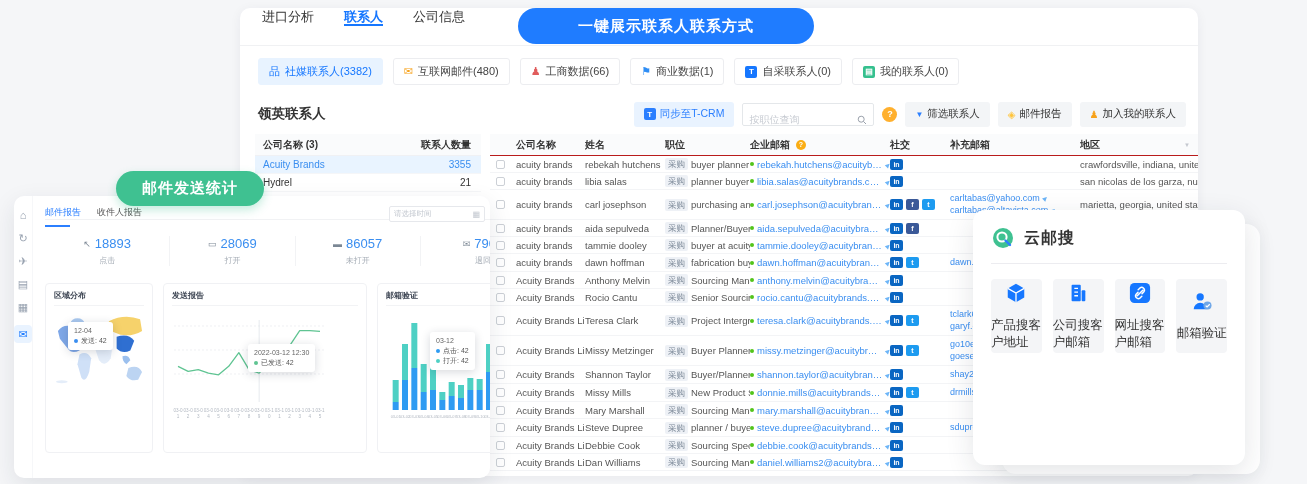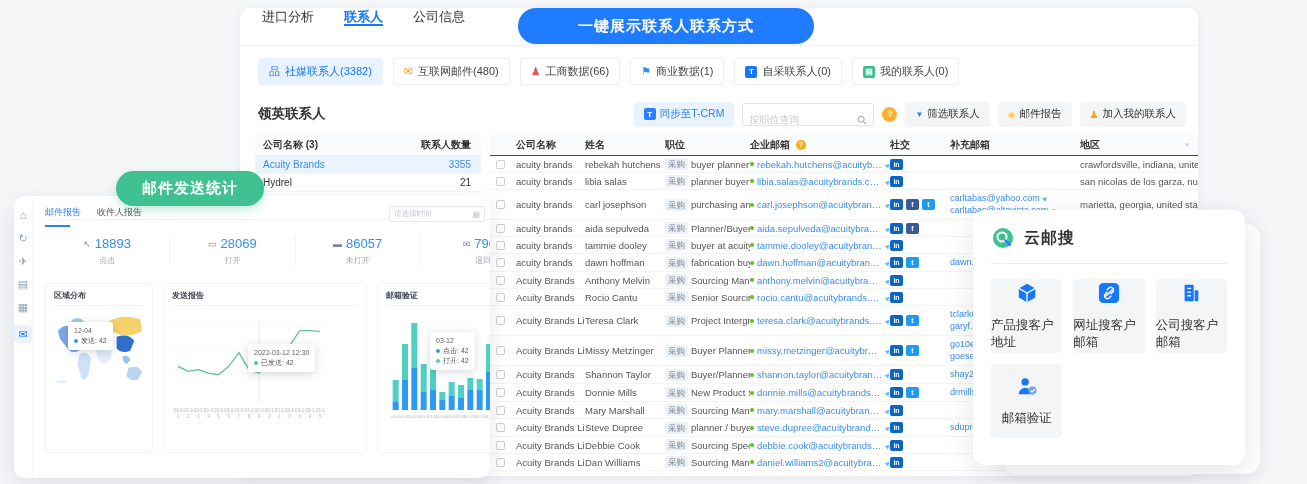--- a/index.html
+++ b/index.html
@@ -87,21 +87,21 @@
   .tooltip .te{display:flex;align-items:center;gap:3px}
   .tooltip .td{width:4px;height:4px;border-radius:50%}
   .badge-green{position:absolute;left:116px;top:171px;width:148px;height:35px;border-radius:18px;background:#3fc191;color:#fff;font-size:15px;font-weight:bold;display:flex;align-items:center;justify-content:center;z-index:6;letter-spacing:1px;box-shadow:0 4px 10px rgba(63,193,145,.3)}
 
   
   .cloud-back{position:absolute;left:1002px;top:224px;width:258px;height:250px;background:#fff;border-radius:14px;box-shadow:0 4px 18px rgba(30,40,60,.07);z-index:5}
   .cloud-panel{position:absolute;left:973px;top:210px;width:272px;height:255px;background:#fff;border-radius:12px;box-shadow:0 8px 28px rgba(30,40,60,.12);padding:16px 18px 0;z-index:6}
   .cheader{display:flex;align-items:center;gap:9px}
   .ctitle-big{font-size:16px;font-weight:bold;color:#333;letter-spacing:1px}
   .cdivider{border-top:1px solid #ececf0;margin:13px 0 0}
-  .cgrid{display:grid;grid-template-columns:1fr 1fr 1fr;gap:11px;margin-top:15px}
+  .cgrid{display:grid;grid-template-columns:1fr 1fr 1fr 1fr;gap:11px;margin-top:15px}
   .gcard{background:#f4f5f7;border-radius:4px;height:74px;display:flex;flex-direction:column;align-items:center;justify-content:center;gap:9px;cursor:pointer}
   .glabel{font-size:12.5px;color:#333}
 </style>
 </head>
 <body>
 
 <div class="stage">
 
   <section class="main-card">
     <div class="tabbar" id="main-tabs">
@@ -476,21 +476,21 @@
               </span>
               <span class="c-re">
                 <span></span>
               </span>
             </div>
             <div class="trow">
               <span class="c-cb">
                 <span class="cbx"></span>
               </span>
               <span class="c-co">Acuity Brands</span>
-              <span class="c-na">Donnie Mills</span>
+              <span class="c-na">Missy Mills</span>
               <span class="c-ti">
                 <span class="ttag">采购</span>
                 <span>New Product Sourcir</span>
               </span>
               <span class="c-em">
                 <span class="dot"></span>
                 <span class="mail-txt">donnie.mills@acuitybrands.com</span>
                 <span class="send">▶</span>
               </span>
               <span class="c-so">
@@ -789,32 +789,32 @@
     <div class="cgrid" id="cgrid">
         <div class="gcard">
           <div><svg width="22" height="22" viewBox="0 0 24 24">
               <path d="M12 2l9 5v10l-9 5-9-5V7z" fill="#1677ff"></path>
               <path d="M3 7l9 5 9-5M12 12v10" stroke="#fff" stroke-width="1.4" fill="none"></path>
             </svg></div>
           <div class="glabel">产品搜客户地址</div>
         </div>
         <div class="gcard">
           <div><svg width="22" height="22" viewBox="0 0 24 24">
-              <rect x="1" y="1" width="22" height="22" rx="5" fill="#1677ff"></rect>
-              <path d="M9 15l6-6M10 8.5L12 6.5a3 3 0 014.2 4.2L14.2 12.7M14 15.5L12 17.5a3 3 0 01-4.2-4.2L9.8 11.3" stroke="#fff" stroke-width="1.6" fill="none" stroke-linecap="round"></path>
-            </svg></div>
-          <div class="glabel">网址搜客户邮箱</div>
-        </div>
-        <div class="gcard">
-          <div><svg width="22" height="22" viewBox="0 0 24 24">
               <rect x="5" y="3" width="10" height="18" rx="1" fill="#1677ff"></rect>
               <rect x="16" y="9" width="4" height="12" rx="1" fill="#1677ff"></rect>
               <path d="M8 7h4M8 11h4M8 15h4" stroke="#fff" stroke-width="1.4"></path>
             </svg></div>
           <div class="glabel">公司搜客户邮箱</div>
+        </div>
+        <div class="gcard">
+          <div><svg width="22" height="22" viewBox="0 0 24 24">
+              <rect x="1" y="1" width="22" height="22" rx="5" fill="#1677ff"></rect>
+              <path d="M9 15l6-6M10 8.5L12 6.5a3 3 0 014.2 4.2L14.2 12.7M14 15.5L12 17.5a3 3 0 01-4.2-4.2L9.8 11.3" stroke="#fff" stroke-width="1.6" fill="none" stroke-linecap="round"></path>
+            </svg></div>
+          <div class="glabel">网址搜客户邮箱</div>
         </div>
         <div class="gcard">
           <div><svg width="22" height="22" viewBox="0 0 24 24">
               <circle cx="10" cy="7.5" r="4" fill="#1677ff"></circle>
               <path d="M3 21a7 7 0 0114 0z" fill="#1677ff"></path>
               <circle cx="18" cy="17" r="4.4" fill="#6fa7e8"></circle>
               <path d="M16 17l1.5 1.5L20.5 15.5" stroke="#fff" stroke-width="1.4" fill="none"></path>
             </svg></div>
           <div class="glabel">邮箱验证</div>
         </div>

